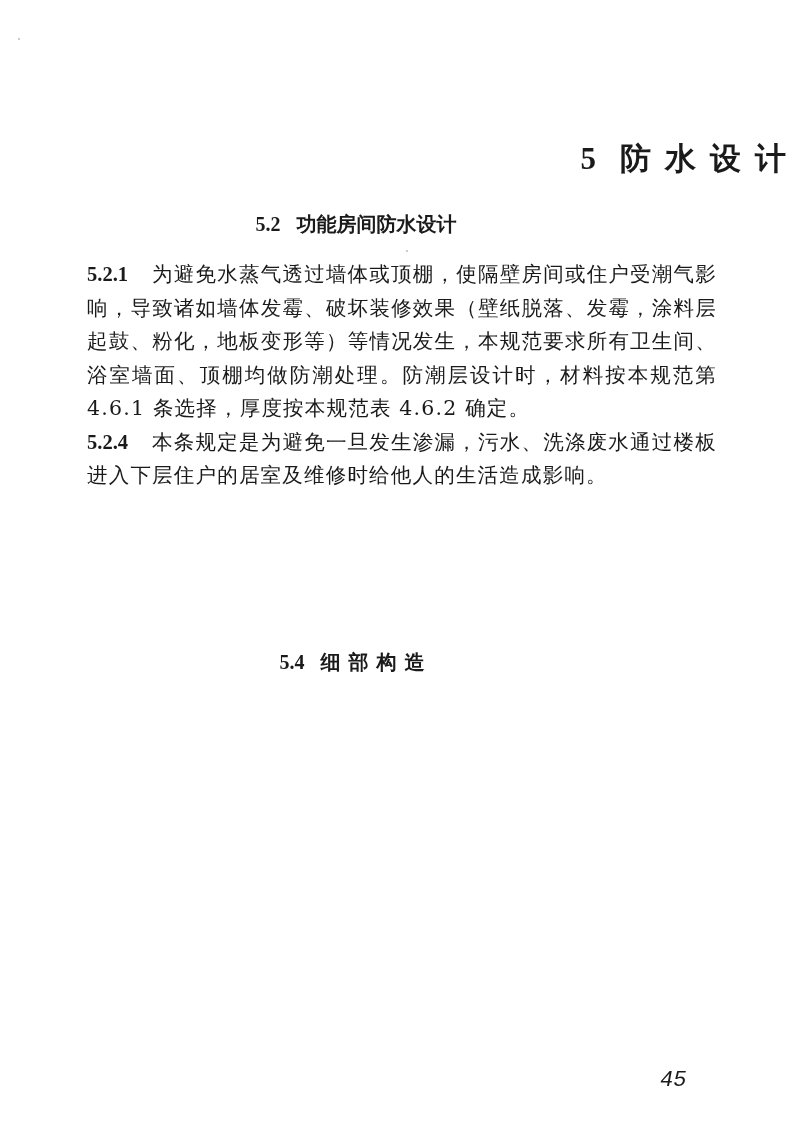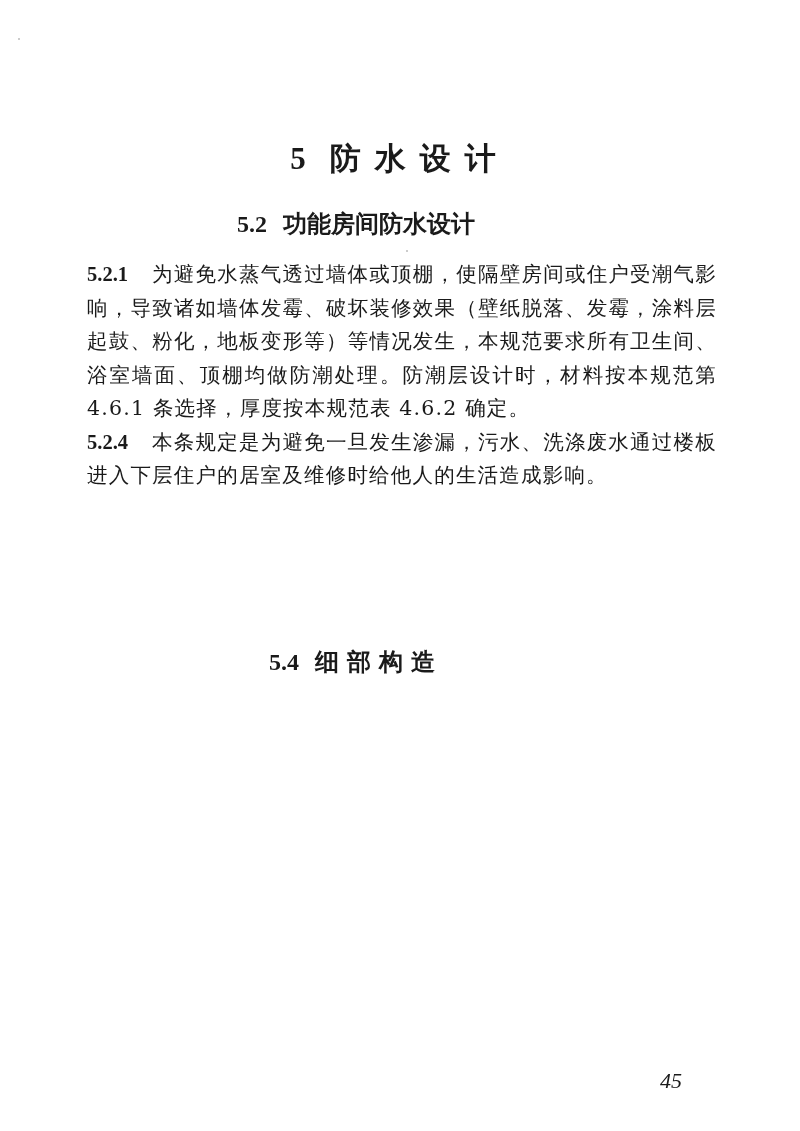--- a/index.html
+++ b/index.html
@@ -17,36 +17,36 @@
     }
     .page {
       position: absolute;
       left: 0; top: 0;
       width: 800px; height: 1131px;
     }
     .chapter-title {
       position: absolute;
       left: 0; width: 800px;
       top: 138px;
-      text-align: center;
+      text-align: right;
       font-size: 31px;
       font-weight: bold;
       letter-spacing: 14px;
       line-height: 40px;
     }
     .chapter-title .num {
       font-family: "Liberation Serif", serif;
       font-weight: bold;
       margin-right: 10px;
     }
     .section-title {
       position: absolute;
       left: 0; width: 712px;
       text-align: center;
-      font-size: 24px;
+      font-size: 20px;
       font-weight: bold;
       line-height: 28px;
       font-family: "DejaVu Sans", sans-serif;
     }
     .section-title .snum {
       font-family: "Liberation Serif", serif;
       font-weight: bold;
       margin-right: 16px;
     }
     .sec-52 { top: 210px; }
@@ -76,21 +76,21 @@
     .para-54 {
       top: 690px;
       text-indent: 41px;
     }
     .page-number {
       position: absolute;
       left: 660px;
       top: 1068px;
       font-size: 22px;
       font-style: italic;
-      font-family: Liberation Serif, serif;
+      font-family: Liberation Mono, monospace;
     }
     .speck {
       position: absolute;
       width: 2px; height: 2px;
       background: #bbbbbb;
       border-radius: 1px;
     }
   </style>
 </head>
 <body>

